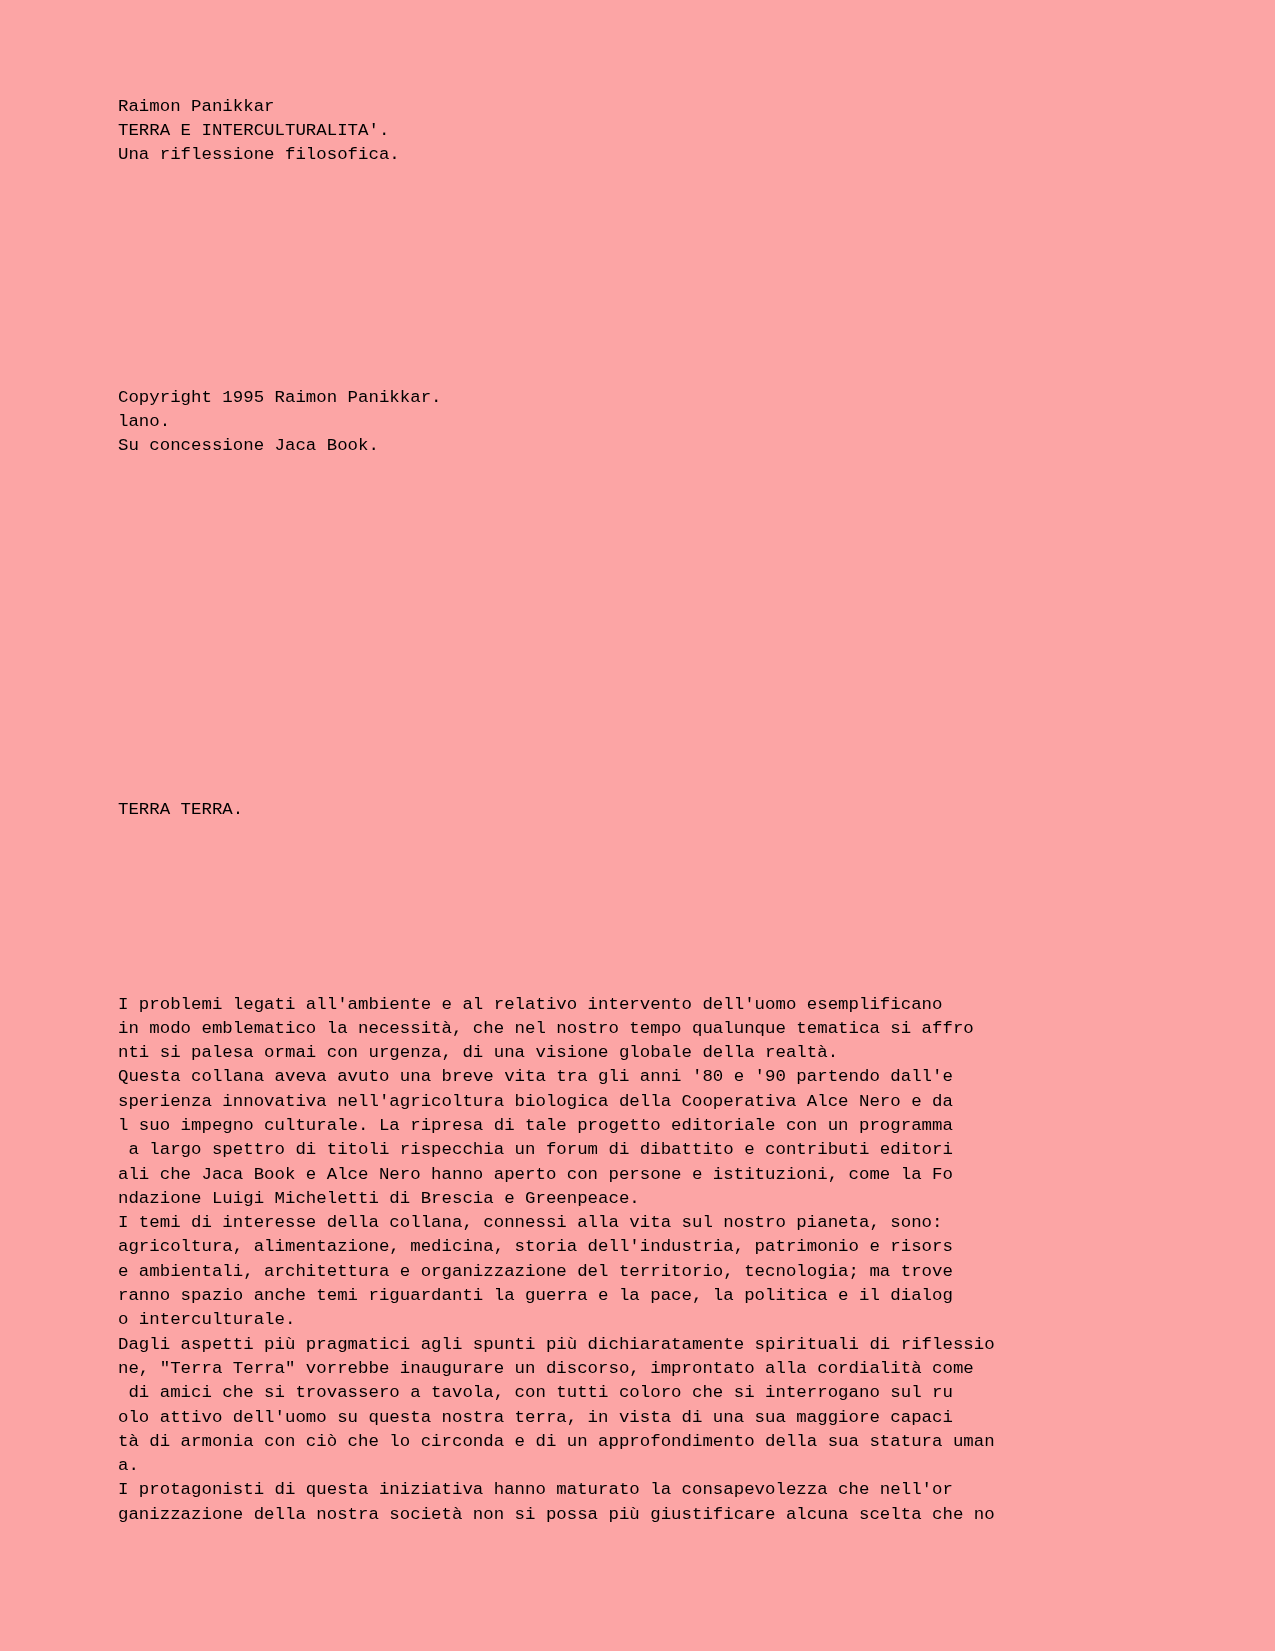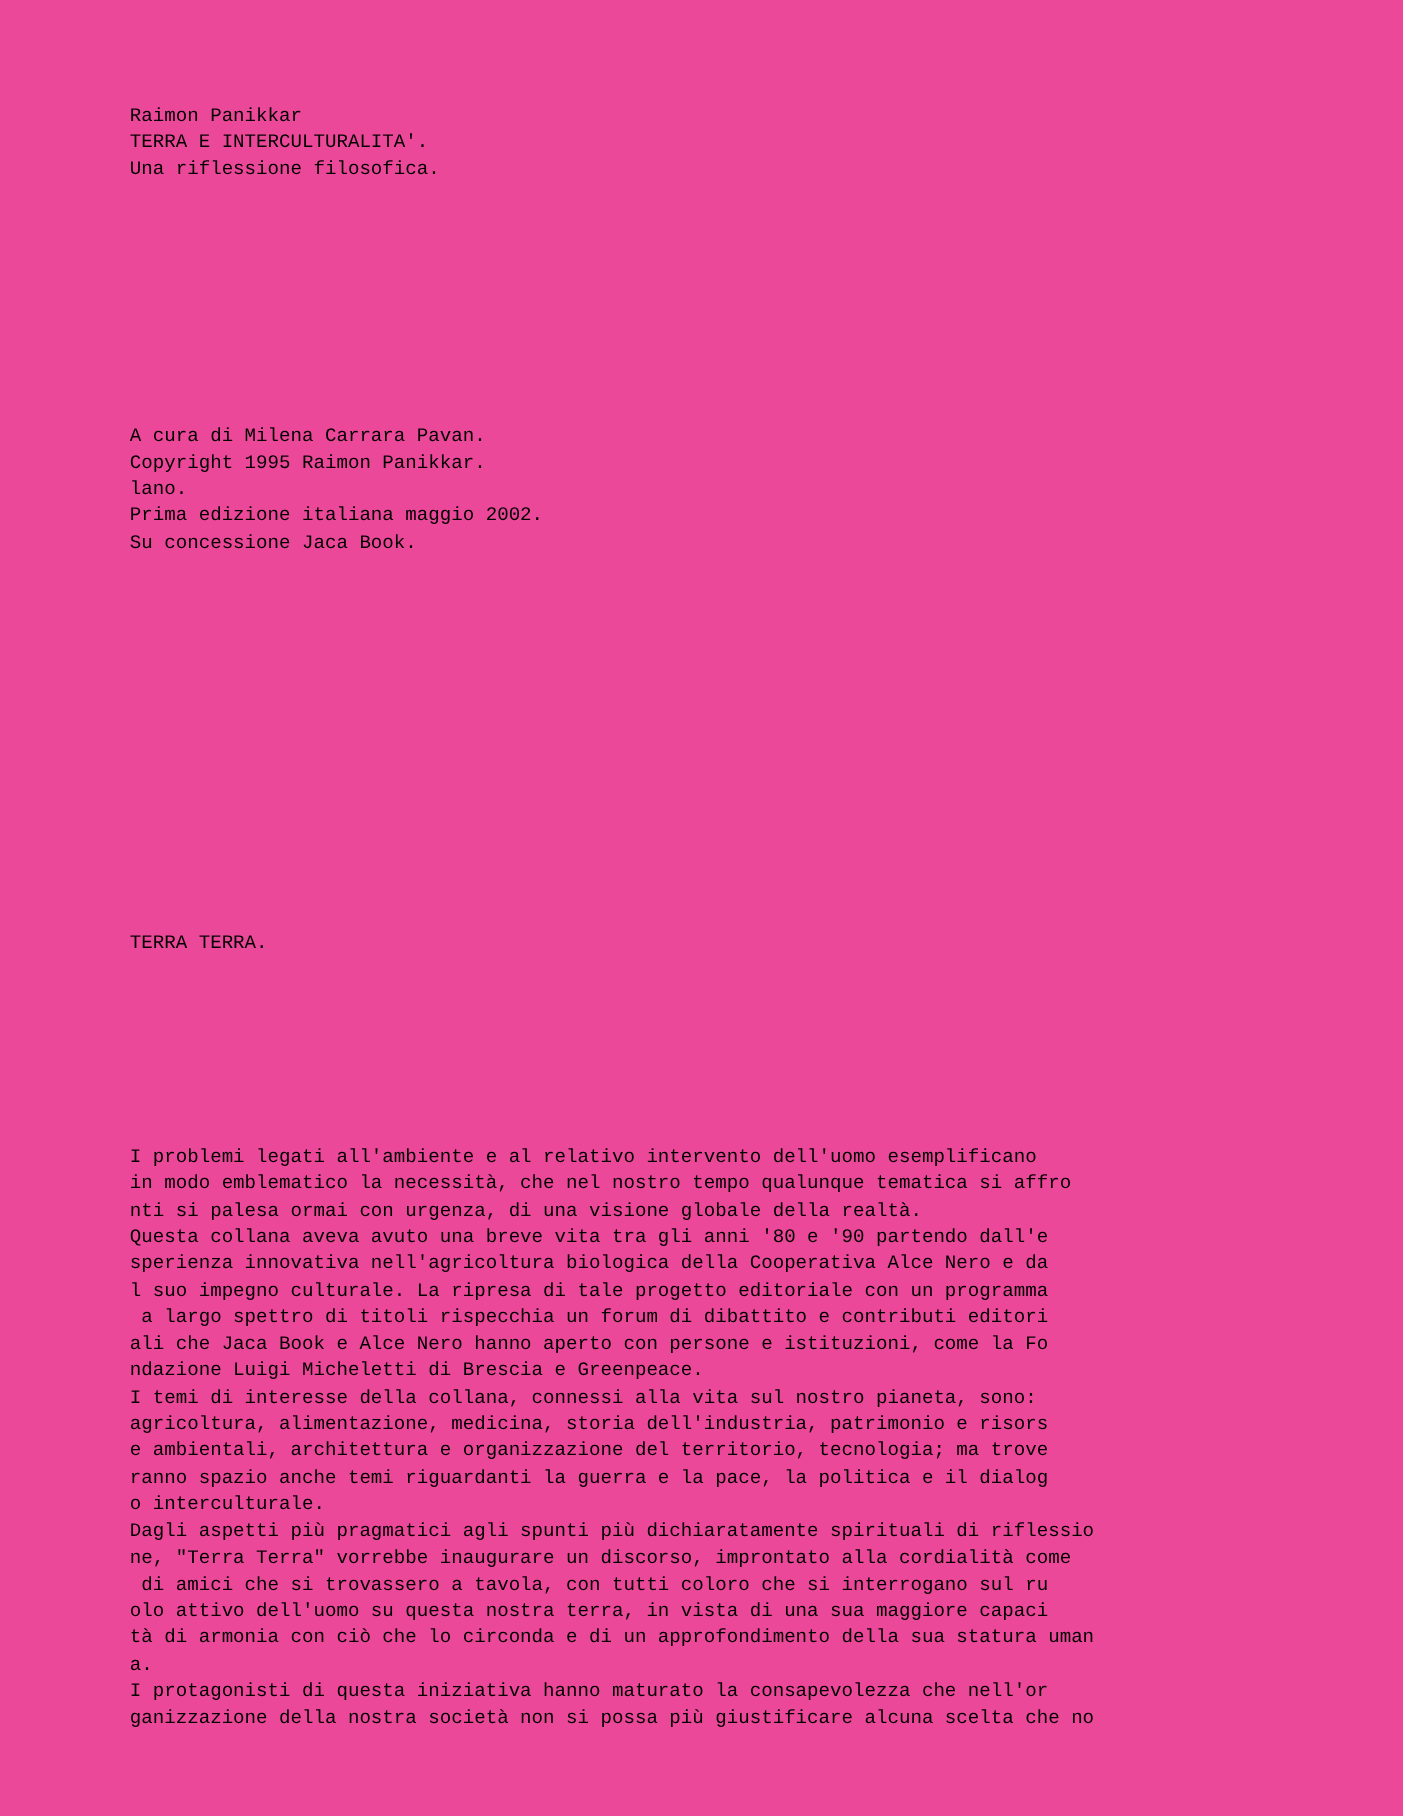--- a/index.html
+++ b/index.html
@@ -5,21 +5,21 @@
 <style>
   html, body {
     margin: 0;
     padding: 0;
     background: #ffffff;
   }
   .page {
     position: relative;
     width: 1275px;
     height: 1651px;
-    background: #ec4899;
+    background: #fca5a5;
     margin: 0 auto;
     overflow: hidden;
     box-sizing: border-box;
     padding: 22px 0 0 0;
   }
   .doc {
     margin-left: 118px;
     width: 1000px;
     color: #000000;
     font-family: "Liberation Mono", "DejaVu Sans Mono", monospace;
@@ -44,21 +44,21 @@
 </head>
 <body>
 
 <div class="page">
   <div class="doc">
 
     <div class="block"><span class="line">Raimon Panikkar</span><span class="line">TERRA E INTERCULTURALITA'.</span><span class="line">Una riflessione filosofica.</span></div>
 
     <div class="gap-title"></div>
 
-    <div class="block"><span class="line">A cura di Milena Carrara Pavan.</span><span class="line">Copyright 1995 Raimon Panikkar.</span><span class="line">lano.</span><span class="line">Prima edizione italiana maggio 2002.</span><span class="line">Su concessione Jaca Book.</span></div>
+    <div class="block"><span class="line">Copyright 1995 Raimon Panikkar.</span><span class="line">lano.</span><span class="line">Su concessione Jaca Book.</span></div>
 
     <div class="gap-imprint"></div>
 
 
     <div class="gap-small"></div>
 
     <div class="block">TERRA TERRA.</div>
 
     <div class="gap-small"></div>
 

